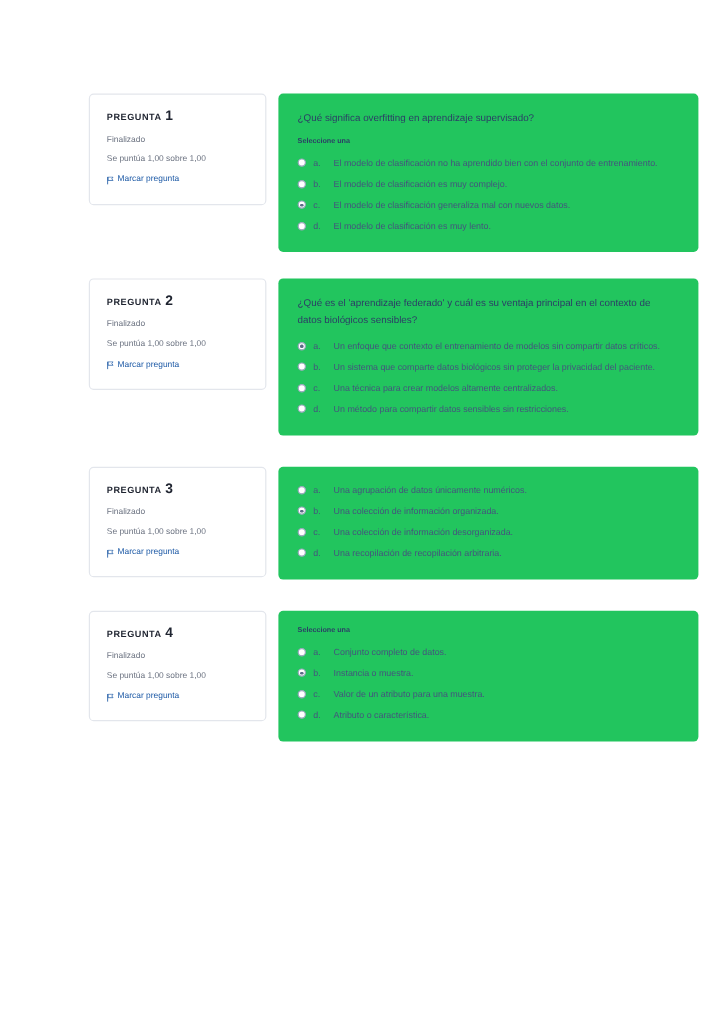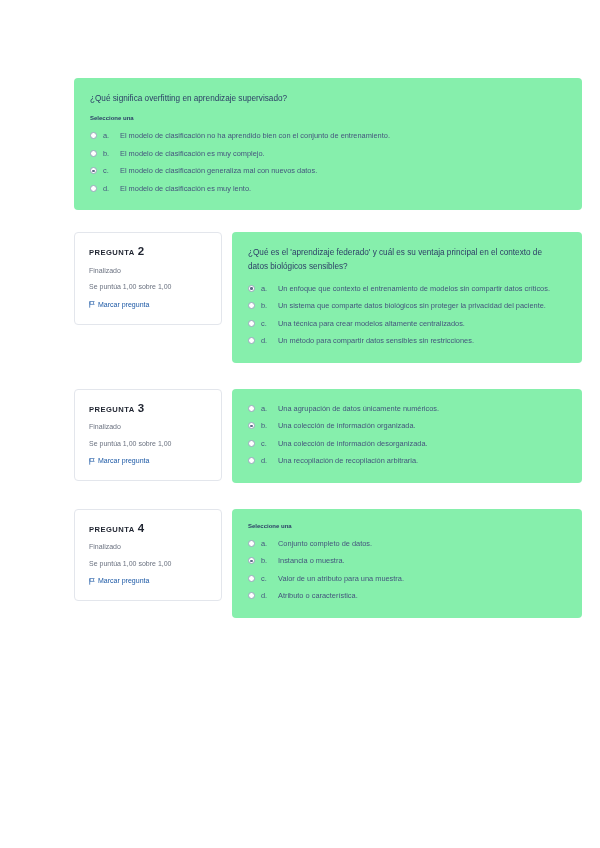--- a/index.html
+++ b/index.html
@@ -80,21 +80,21 @@
     width: 6px;
     height: 7px;
     position: relative;
     flex: 0 0 6px;
   }
   .flag-icon svg { display: block; }
 
   
   .question-panel {
     flex: 1 1 auto;
-    background: #86efac;
+    background: #22c55e;
     border-radius: 4px;
     padding: 14px 32px 16px 16px;
     min-height: 60px;
   }
 
   .question-text {
     font-size: 8.2px;
     color: #2c3e66;
     line-height: 1.62;
     margin-bottom: 10px;
@@ -156,178 +156,194 @@
 
   .gap-sm { height: 22px; }
   .gap-md { height: 26px; }
 </style>
 </head>
 <body>
 
 <div class="page">
 
   <div class="question-block">
-
-    <div class="question-panel">
-      <div class="question-text">¿Qué significa overfitting en aprendizaje supervisado?</div>
-      <div class="answer-prompt">Seleccione una</div>
-      <div class="options">
-
-        <div class="option-row">
-          <span class="radio"></span>
-          <span class="option-letter">a.</span>
-          <span class="option-text">El modelo de clasificación no ha aprendido bien con el conjunto de entrenamiento.</span>
-        </div>
-
-        <div class="option-row">
-          <span class="radio"></span>
-          <span class="option-letter">b.</span>
-          <span class="option-text">El modelo de clasificación es muy complejo.</span>
-        </div>
-
-        <div class="option-row">
-          <span class="radio checked"></span>
-          <span class="option-letter">c.</span>
-          <span class="option-text">El modelo de clasificación generaliza mal con nuevos datos.</span>
-        </div>
-
-        <div class="option-row">
-          <span class="radio"></span>
-          <span class="option-letter">d.</span>
-          <span class="option-text">El modelo de clasificación es muy lento.</span>
-        </div>
-
-      </div>
-    </div>
-  </div>
-
-  <div class="gap-sm"></div>
-
-  <div class="question-block">
     <div class="info-card">
       <div class="info-title">
-        <span>PREGUNTA</span><span class="qnum">2</span>
+        <span>PREGUNTA</span><span class="qnum">1</span>
       </div>
       <div class="info-state">Finalizado</div>
       <div class="info-grade">Se puntúa 1,00 sobre 1,00</div>
       <div class="flag-link">
         <span class="flag-icon">
           <svg width="6" height="7" viewBox="0 0 6 7">
               <path d="M0.7 0.3 L0.7 6.7" stroke="#1b58a5" stroke-width="0.7" fill="none"></path>
               <path d="M1.1 0.5 L5.2 0.5 L4.2 2.0 L5.2 3.4 L1.1 3.4 Z" fill="none" stroke="#1b58a5" stroke-width="0.6"></path>
             </svg>
         </span>
         <span>Marcar pregunta</span>
       </div>
     </div>
 
     <div class="question-panel">
-      <div class="question-text">¿Qué es el 'aprendizaje federado' y cuál es su ventaja principal en el contexto de datos biológicos sensibles?</div>
+      <div class="question-text">¿Qué significa overfitting en aprendizaje supervisado?</div>
+      <div class="answer-prompt">Seleccione una</div>
       <div class="options">
 
         <div class="option-row">
+          <span class="radio"></span>
+          <span class="option-letter">a.</span>
+          <span class="option-text">El modelo de clasificación no ha aprendido bien con el conjunto de entrenamiento.</span>
+        </div>
+
+        <div class="option-row">
+          <span class="radio"></span>
+          <span class="option-letter">b.</span>
+          <span class="option-text">El modelo de clasificación es muy complejo.</span>
+        </div>
+
+        <div class="option-row">
           <span class="radio checked"></span>
-          <span class="option-letter">a.</span>
-          <span class="option-text">Un enfoque que contexto el entrenamiento de modelos sin compartir datos críticos.</span>
-        </div>
-
-        <div class="option-row">
-          <span class="radio"></span>
-          <span class="option-letter">b.</span>
-          <span class="option-text">Un sistema que comparte datos biológicos sin proteger la privacidad del paciente.</span>
-        </div>
-
-        <div class="option-row">
-          <span class="radio"></span>
           <span class="option-letter">c.</span>
-          <span class="option-text">Una técnica para crear modelos altamente centralizados.</span>
+          <span class="option-text">El modelo de clasificación generaliza mal con nuevos datos.</span>
         </div>
 
         <div class="option-row">
           <span class="radio"></span>
           <span class="option-letter">d.</span>
-          <span class="option-text">Un método para compartir datos sensibles sin restricciones.</span>
+          <span class="option-text">El modelo de clasificación es muy lento.</span>
         </div>
 
       </div>
     </div>
   </div>
 
-  <div class="gap-md"></div>
+  <div class="gap-sm"></div>
 
   <div class="question-block">
     <div class="info-card">
       <div class="info-title">
-        <span>PREGUNTA</span><span class="qnum">3</span>
+        <span>PREGUNTA</span><span class="qnum">2</span>
       </div>
       <div class="info-state">Finalizado</div>
       <div class="info-grade">Se puntúa 1,00 sobre 1,00</div>
       <div class="flag-link">
         <span class="flag-icon">
           <svg width="6" height="7" viewBox="0 0 6 7">
               <path d="M0.7 0.3 L0.7 6.7" stroke="#1b58a5" stroke-width="0.7" fill="none"></path>
               <path d="M1.1 0.5 L5.2 0.5 L4.2 2.0 L5.2 3.4 L1.1 3.4 Z" fill="none" stroke="#1b58a5" stroke-width="0.6"></path>
             </svg>
         </span>
         <span>Marcar pregunta</span>
       </div>
     </div>
 
     <div class="question-panel">
+      <div class="question-text">¿Qué es el 'aprendizaje federado' y cuál es su ventaja principal en el contexto de datos biológicos sensibles?</div>
       <div class="options">
 
         <div class="option-row">
-          <span class="radio"></span>
+          <span class="radio checked"></span>
           <span class="option-letter">a.</span>
-          <span class="option-text">Una agrupación de datos únicamente numéricos.</span>
-        </div>
-
-        <div class="option-row">
-          <span class="radio checked"></span>
+          <span class="option-text">Un enfoque que contexto el entrenamiento de modelos sin compartir datos críticos.</span>
+        </div>
+
+        <div class="option-row">
+          <span class="radio"></span>
           <span class="option-letter">b.</span>
-          <span class="option-text">Una colección de información organizada.</span>
+          <span class="option-text">Un sistema que comparte datos biológicos sin proteger la privacidad del paciente.</span>
         </div>
 
         <div class="option-row">
           <span class="radio"></span>
           <span class="option-letter">c.</span>
-          <span class="option-text">Una colección de información desorganizada.</span>
+          <span class="option-text">Una técnica para crear modelos altamente centralizados.</span>
         </div>
 
         <div class="option-row">
           <span class="radio"></span>
           <span class="option-letter">d.</span>
-          <span class="option-text">Una recopilación de recopilación arbitraria.</span>
+          <span class="option-text">Un método para compartir datos sensibles sin restricciones.</span>
         </div>
 
       </div>
     </div>
   </div>
 
   <div class="gap-md"></div>
 
   <div class="question-block">
     <div class="info-card">
       <div class="info-title">
-        <span>PREGUNTA</span><span class="qnum">4</span>
+        <span>PREGUNTA</span><span class="qnum">3</span>
       </div>
       <div class="info-state">Finalizado</div>
       <div class="info-grade">Se puntúa 1,00 sobre 1,00</div>
       <div class="flag-link">
         <span class="flag-icon">
           <svg width="6" height="7" viewBox="0 0 6 7">
               <path d="M0.7 0.3 L0.7 6.7" stroke="#1b58a5" stroke-width="0.7" fill="none"></path>
               <path d="M1.1 0.5 L5.2 0.5 L4.2 2.0 L5.2 3.4 L1.1 3.4 Z" fill="none" stroke="#1b58a5" stroke-width="0.6"></path>
             </svg>
         </span>
         <span>Marcar pregunta</span>
       </div>
     </div>
 
     <div class="question-panel">
+      <div class="options">
+
+        <div class="option-row">
+          <span class="radio"></span>
+          <span class="option-letter">a.</span>
+          <span class="option-text">Una agrupación de datos únicamente numéricos.</span>
+        </div>
+
+        <div class="option-row">
+          <span class="radio checked"></span>
+          <span class="option-letter">b.</span>
+          <span class="option-text">Una colección de información organizada.</span>
+        </div>
+
+        <div class="option-row">
+          <span class="radio"></span>
+          <span class="option-letter">c.</span>
+          <span class="option-text">Una colección de información desorganizada.</span>
+        </div>
+
+        <div class="option-row">
+          <span class="radio"></span>
+          <span class="option-letter">d.</span>
+          <span class="option-text">Una recopilación de recopilación arbitraria.</span>
+        </div>
+
+      </div>
+    </div>
+  </div>
+
+  <div class="gap-md"></div>
+
+  <div class="question-block">
+    <div class="info-card">
+      <div class="info-title">
+        <span>PREGUNTA</span><span class="qnum">4</span>
+      </div>
+      <div class="info-state">Finalizado</div>
+      <div class="info-grade">Se puntúa 1,00 sobre 1,00</div>
+      <div class="flag-link">
+        <span class="flag-icon">
+          <svg width="6" height="7" viewBox="0 0 6 7">
+              <path d="M0.7 0.3 L0.7 6.7" stroke="#1b58a5" stroke-width="0.7" fill="none"></path>
+              <path d="M1.1 0.5 L5.2 0.5 L4.2 2.0 L5.2 3.4 L1.1 3.4 Z" fill="none" stroke="#1b58a5" stroke-width="0.6"></path>
+            </svg>
+        </span>
+        <span>Marcar pregunta</span>
+      </div>
+    </div>
+
+    <div class="question-panel">
       <div class="answer-prompt">Seleccione una</div>
       <div class="options">
 
         <div class="option-row">
           <span class="radio"></span>
           <span class="option-letter">a.</span>
           <span class="option-text">Conjunto completo de datos.</span>
         </div>
 
         <div class="option-row">

